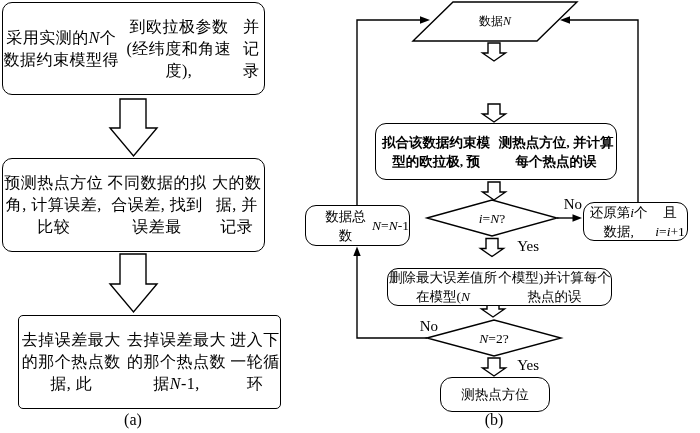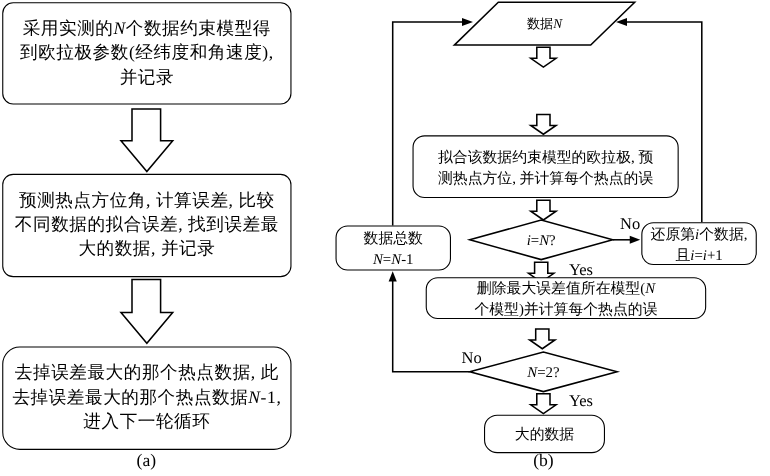--- a/index.html
+++ b/index.html
@@ -12,21 +12,21 @@
     font-family: "Liberation Serif", "DejaVu Serif", serif;
     overflow: hidden;
   }
   .layer { position: absolute; left: 0; top: 0; }
   .node {
     position: absolute;
     box-sizing: border-box;
     background: #ffffff;
     border: 1.5px solid #000000;
     display: flex;
-    flex-direction: column;
+    flex-direction: row;
     justify-content: center;
     align-items: center;
     text-align: center;
   }
   .overlay {
     position: absolute;
     display: flex;
     flex-direction: column;
     justify-content: center;
     align-items: center;
@@ -91,44 +91,44 @@
   <div class="node a-text" style="left:2px; top:2px; width:263px; height:93px; border-radius:10px;">
       <div><span>采用实测的</span><span class="var">N</span><span>个数据约束模型得</span></div>
       <div><span>到欧拉极参数(经纬度和角速度),</span></div>
       <div><span>并记录</span></div>
     </div>
   <div class="node a-text" style="left:2px; top:158px; width:263px; height:94px; border-radius:10px;">
       <div><span>预测热点方位角, 计算误差, 比较</span></div>
       <div><span>不同数据的拟合误差, 找到误差最</span></div>
       <div><span>大的数据, 并记录</span></div>
     </div>
-  <div class="node a-text" style="left:2px; top:315px; width:263px; height:94px; border-radius:16px;">
+  <div class="node a-text" style="left:18px; top:315px; width:263px; height:94px; border-radius:5px;">
       <div><span>去掉误差最大的那个热点数据, 此</span></div>
       <div><span>去掉误差最大的那个热点数据</span><span class="var">N</span><span>-1,</span></div>
       <div><span>进入下一轮循环</span></div>
     </div>
 
-  <div class="node b-text" style="left:375px; top:123px; width:242px; height:57px; border-radius:11px;">
+  <div class="node b-text" style="left:375px; top:123px; width:242px; height:57px; border-radius:11px;font-weight:bold;">
       <div><span>拟合该数据约束模型的欧拉极, 预</span></div>
       <div><span>测热点方位, 并计算每个热点的误</span></div>
     </div>
   <div class="node b-text" style="left:583px; top:202px; width:105px; height:39px; border-radius:11px;">
       <div><span>还原第</span><span class="var">i</span><span>个数据,</span></div>
       <div><span>且</span><span class="var">i</span><span>=</span><span class="var">i</span><span>+1</span></div>
     </div>
-  <div class="node b-text" style="left:305px; top:205px; width:105px; height:41px; border-radius:11px;">
+  <div class="node b-text" style="left:305px; top:205px; width:105px; height:41px; border-radius:11px;padding-left:13px;">
       <div><span>数据总数</span></div>
       <div><span class="var">N</span><span>=</span><span class="var">N</span><span>-1</span></div>
     </div>
-  <div class="node b-text" style="left:387px; top:252px; width:255px; height:38px; border-radius:11px;">
+  <div class="node b-text" style="left:387px; top:268px; width:225px; height:38px; border-radius:11px;">
       <div><span>删除最大误差值所在模型(</span><span class="var">N</span></div>
       <div><span>个模型)并计算每个热点的误</span></div>
     </div>
   <div class="node b-text" style="left:440px; top:377px; width:110px; height:35px; border-radius:12px;">
-      <div><span>大的数据</span></div>
+      <div><span>测热点方位</span></div>
     </div>
 
   <div class="overlay b-text" style="left:445px; top:12px; width:100px; height:19px; font-size:12px;">
       <div><span>数据</span><span class="var">N</span></div>
     </div>
   <div class="overlay b-text" style="left:462px; top:209px; width:60px; height:19px;">
       <div><span class="var">i</span><span>=</span><span class="var">N</span><span>?</span></div>
     </div>
   <div class="overlay b-text" style="left:464px; top:329px; width:60px; height:19px;">
       <div><span class="var">N</span><span>=2?</span></div>

